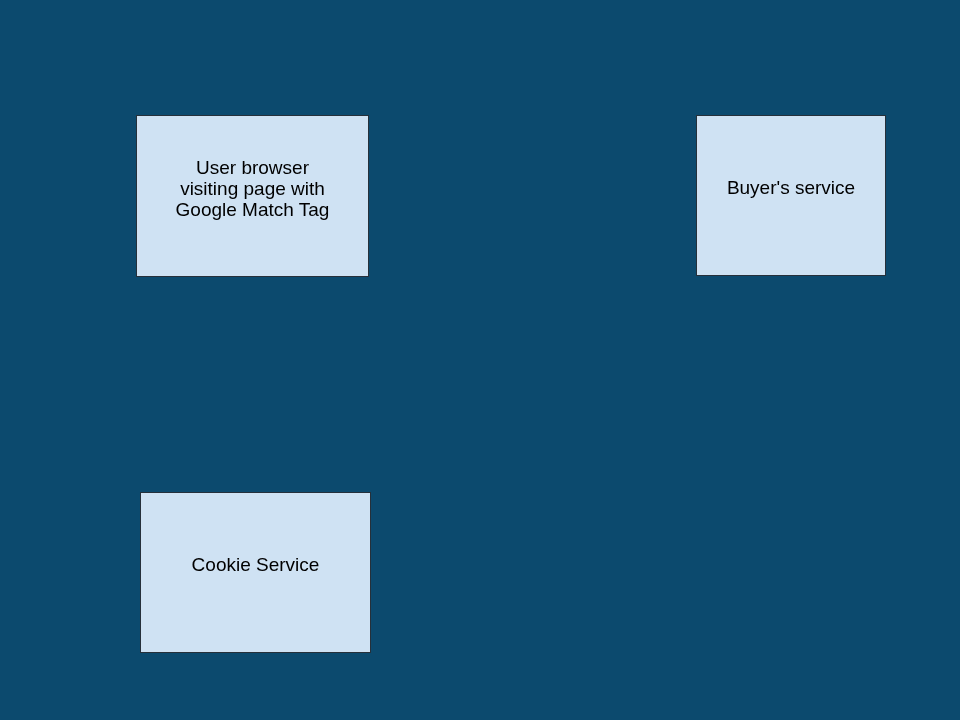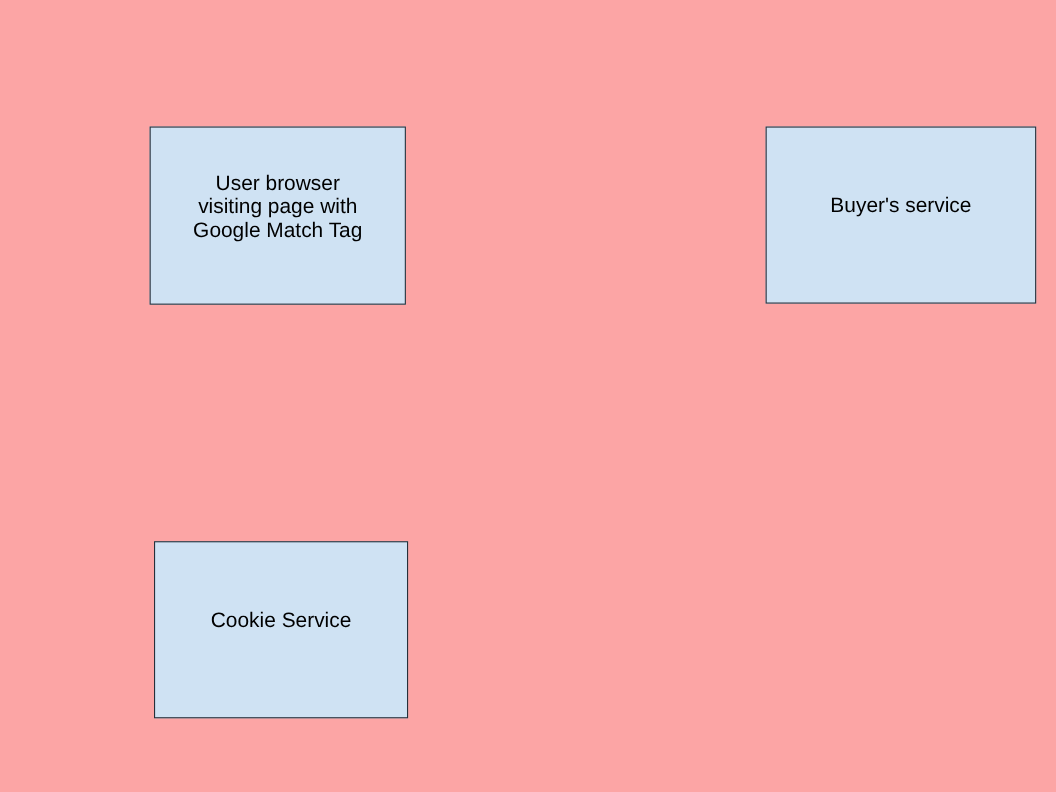--- a/index.html
+++ b/index.html
@@ -9,21 +9,21 @@
     height: 720px;
     background: #000000;
     overflow: hidden;
     font-family: "Liberation Sans", sans-serif;
   }
 
   .stage {
     position: relative;
     width: 960px;
     height: 720px;
-    background: #fca5a5;
+    background: #0c4a6e;
   }
 
   .node {
     position: absolute;
     background: #cfe2f3;
     border: 1px solid #26303a;
     box-sizing: border-box;
     display: flex;
     align-items: center;
     justify-content: center;
@@ -47,21 +47,21 @@
   #node-user-browser {
     left: 136px;
     top: 115px;
     width: 233px;
     height: 162px;
   }
 
   #node-buyers-service {
     left: 696px;
     top: 115px;
-    width: 246px;
+    width: 190px;
     height: 161px;
   }
 
   #node-google-cookie-matching-service {
     left: 140px;
     top: 492px;
     width: 231px;
     height: 161px;
   }
 </style>

